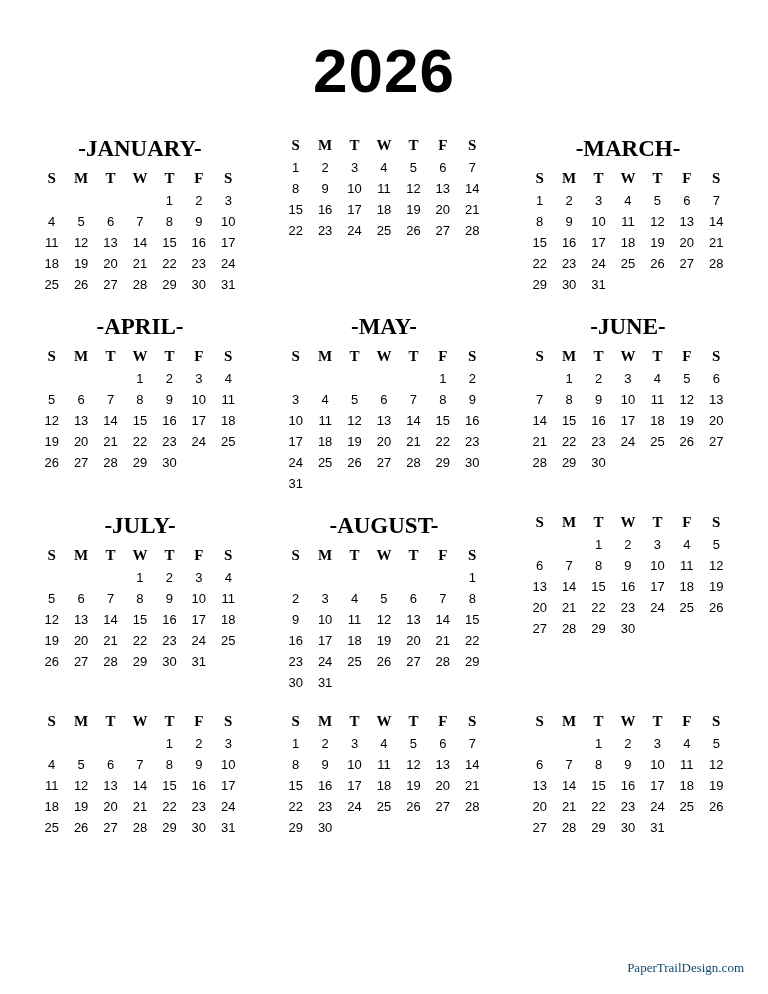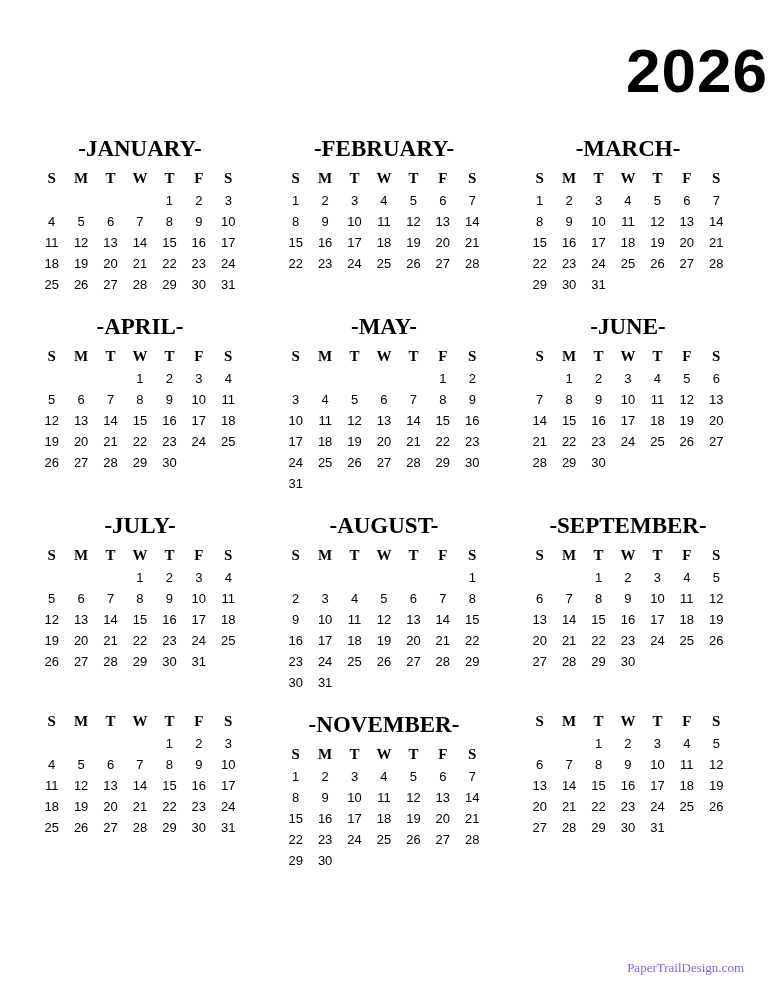--- a/index.html
+++ b/index.html
@@ -16,21 +16,21 @@
     overflow: hidden;
   }
   .page {
     width: 768px;
     height: 994px;
     position: relative;
     box-sizing: border-box;
     padding: 0;
   }
   .year-title {
-    text-align: right;
+    text-align: center;
     font-family: "Liberation Sans", sans-serif;
     font-weight: bold;
     font-size: 62px;
     letter-spacing: 1px;
     line-height: 1;
     padding-top: 40px;
     padding-bottom: 0;
   }
   .months-grid {
     margin-top: 34px;
@@ -78,21 +78,21 @@
     width: 29px;
     height: 17px;
     line-height: 1.1;
   }
   .footer-credit {
     position: absolute;
     right: 24px;
     bottom: 18px;
     font-family: "Liberation Serif", serif;
     font-size: 13px;
-    color: #8b5cf6;
+    color: #0c4a6e;
     letter-spacing: 0px;
   }
 </style>
 </head>
 <body>
 
 <div class="page">
 
   <div class="year-title">2026</div>
 
@@ -154,21 +154,20 @@
               <td>27</td>
               <td>28</td>
               <td>29</td>
               <td>30</td>
               <td>31</td>
             </tr>
           </tbody>
         </table>
       </div>
       <div class="month">
-        <div class="month-name">-FEBRUARY-</div>
         <table class="cal">
           <thead>
             <tr>
               <th>S</th>
               <th>M</th>
               <th>T</th>
               <th>W</th>
               <th>T</th>
               <th>F</th>
               <th>S</th>
@@ -604,21 +603,20 @@
               <td></td>
               <td></td>
               <td></td>
               <td></td>
               <td></td>
             </tr>
           </tbody>
         </table>
       </div>
       <div class="month">
-        <div class="month-name">-SEPTEMBER-</div>
         <table class="cal">
           <thead>
             <tr>
               <th>S</th>
               <th>M</th>
               <th>T</th>
               <th>W</th>
               <th>T</th>
               <th>F</th>
               <th>S</th>
@@ -729,21 +727,20 @@
               <td>27</td>
               <td>28</td>
               <td>29</td>
               <td>30</td>
               <td>31</td>
             </tr>
           </tbody>
         </table>
       </div>
       <div class="month">
-        <div class="month-name">-NOVEMBER-</div>
         <table class="cal">
           <thead>
             <tr>
               <th>S</th>
               <th>M</th>
               <th>T</th>
               <th>W</th>
               <th>T</th>
               <th>F</th>
               <th>S</th>

